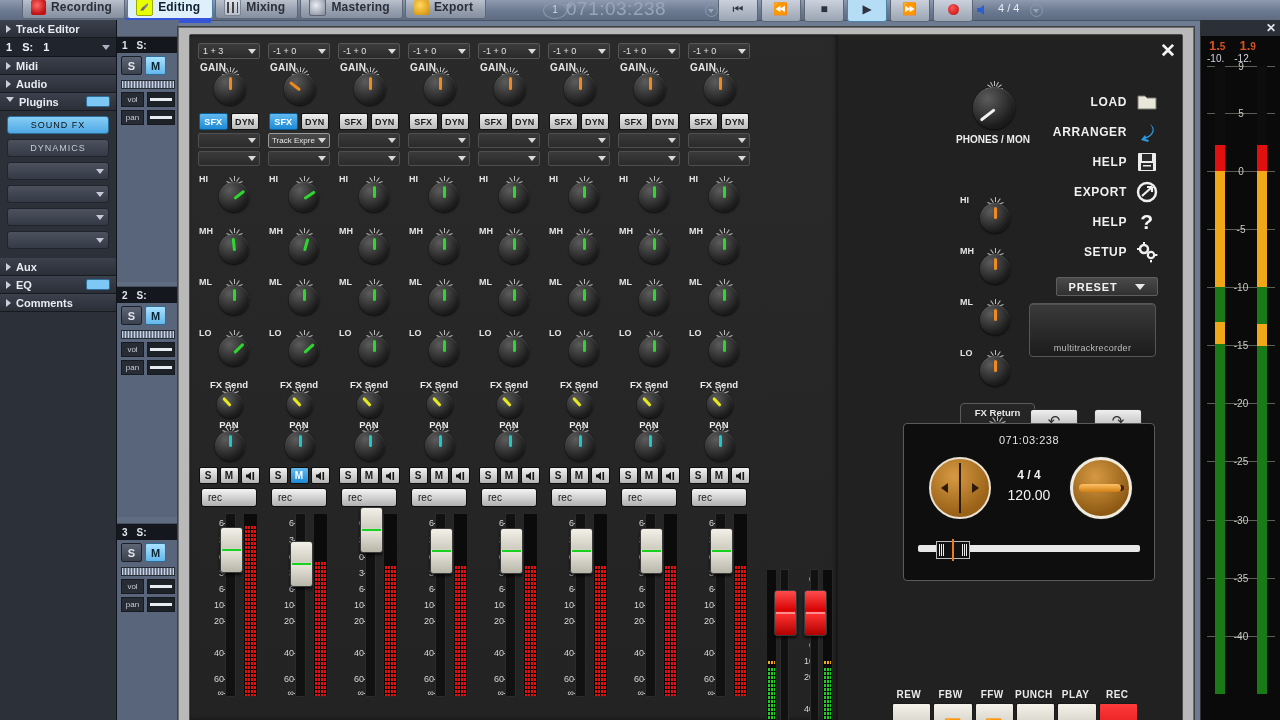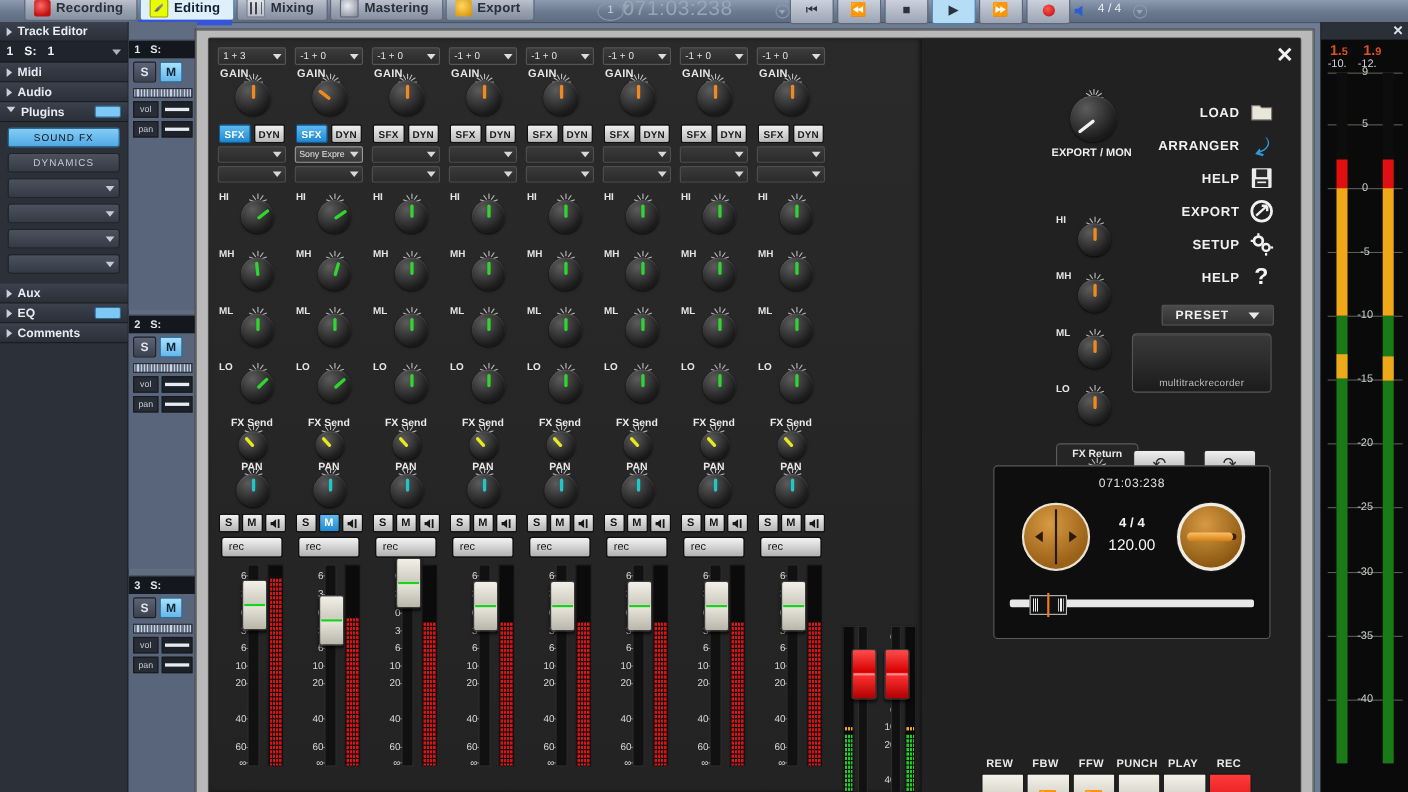--- a/index.html
+++ b/index.html
@@ -720,21 +720,21 @@
                 </div>
                 <div class="body"></div>
                 <div class="ptr" style="transform: rotate(-52deg); background: rgb(240, 138, 30);"></div>
               </div>
             </div>
             <div class="sfxrow">
               <div class="sfxbtn on">SFX</div>
               <div class="sfxbtn">DYN</div>
             </div>
             <div class="pslot filled">
-              <span>Sony Expre</span>
+              <span>Track Expre</span>
               <span class="car"></span>
             </div>
             <div class="pslot">
               <span></span>
               <span class="car"></span>
             </div>
             <div style="position: relative; height: 52px; margin-top: 6px;">
               <div class="eqlab" style="position: absolute; left: 3px; top: 2px;">HI</div>
               <div class="knob" style="width: 30px; height: 30px; position: absolute; left: 23px; top: 10px;">
                 <div class="ticks">
@@ -2289,21 +2289,21 @@
               <i style="transform: rotate(28deg);"></i>
               <i style="transform: rotate(56deg);"></i>
               <i style="transform: rotate(84deg);"></i>
               <i style="transform: rotate(112deg);"></i>
               <i style="transform: rotate(140deg);"></i>
             </div>
           <div class="body"></div>
           <div class="ptr" style="background: rgb(242, 242, 242); transform: rotate(-128deg);"></div>
         </div>
       </div>
-      <div class="phoneslab">EXPORT / MON</div>
+      <div class="phoneslab">PHONES / MON</div>
 
       <div class="meqwrap" id="master-eq">
           <div style="position: relative; height: 51px;">
             <div class="eqlab" style="position: absolute; left: 0px; top: 2px;">HI</div>
             <div class="knob" style="width: 30px; height: 30px; position: absolute; left: 20px; top: 10px;">
               <div class="ticks">
                 <i style="transform: rotate(-140deg);"></i>
                 <i style="transform: rotate(-105deg);"></i>
                 <i style="transform: rotate(-70deg);"></i>
                 <i style="transform: rotate(-35deg);"></i>
@@ -2436,38 +2436,38 @@
           <div class="menuitem">
             <span>EXPORT</span>
             <span class="mi-ico">
               <svg width="22" height="22" viewBox="0 0 22 22">
                 <circle cx="11" cy="11" r="9" fill="none" stroke="#f0f0f0" stroke-width="2.5"></circle>
                 <path d="M6 15L16 6M16 6h-5M16 6v5" stroke="#f0f0f0" stroke-width="2.2" fill="none"></path>
               </svg>
             </span>
           </div>
           <div class="menuitem">
+            <span>HELP</span>
+            <span class="mi-ico">
+              <span style="font-size:21px;color:#f5f5f5;font-weight:bold;">?</span>
+            </span>
+          </div>
+          <div class="menuitem">
             <span>SETUP</span>
             <span class="mi-ico">
               <svg width="22" height="22" viewBox="0 0 22 22">
                 <circle cx="8" cy="8" r="4" fill="none" stroke="#f0f0f0" stroke-width="2.5"></circle>
                 <circle cx="15" cy="14" r="3.2" fill="none" stroke="#f0f0f0" stroke-width="2.2"></circle>
                 <rect x="7" y="1" width="2" height="3" fill="#f0f0f0"></rect>
                 <rect x="1" y="7" width="3" height="2" fill="#f0f0f0"></rect>
                 <rect x="14" y="19" width="2" height="2.4" fill="#f0f0f0"></rect>
                 <rect x="19" y="13" width="2.4" height="2" fill="#f0f0f0"></rect>
               </svg>
             </span>
           </div>
-          <div class="menuitem">
-            <span>HELP</span>
-            <span class="mi-ico">
-              <span style="font-size:21px;color:#f5f5f5;font-weight:bold;">?</span>
-            </span>
-          </div>
         </div>
       <div class="presetbtn" style="position:absolute;right:24px;top:238px;width:100px;">
         <span>PRESET</span>
         <span class="car"></span>
       </div>
 
       <div class="logo">
         <div class="l2">multitrackrecorder</div>
       </div>
 

